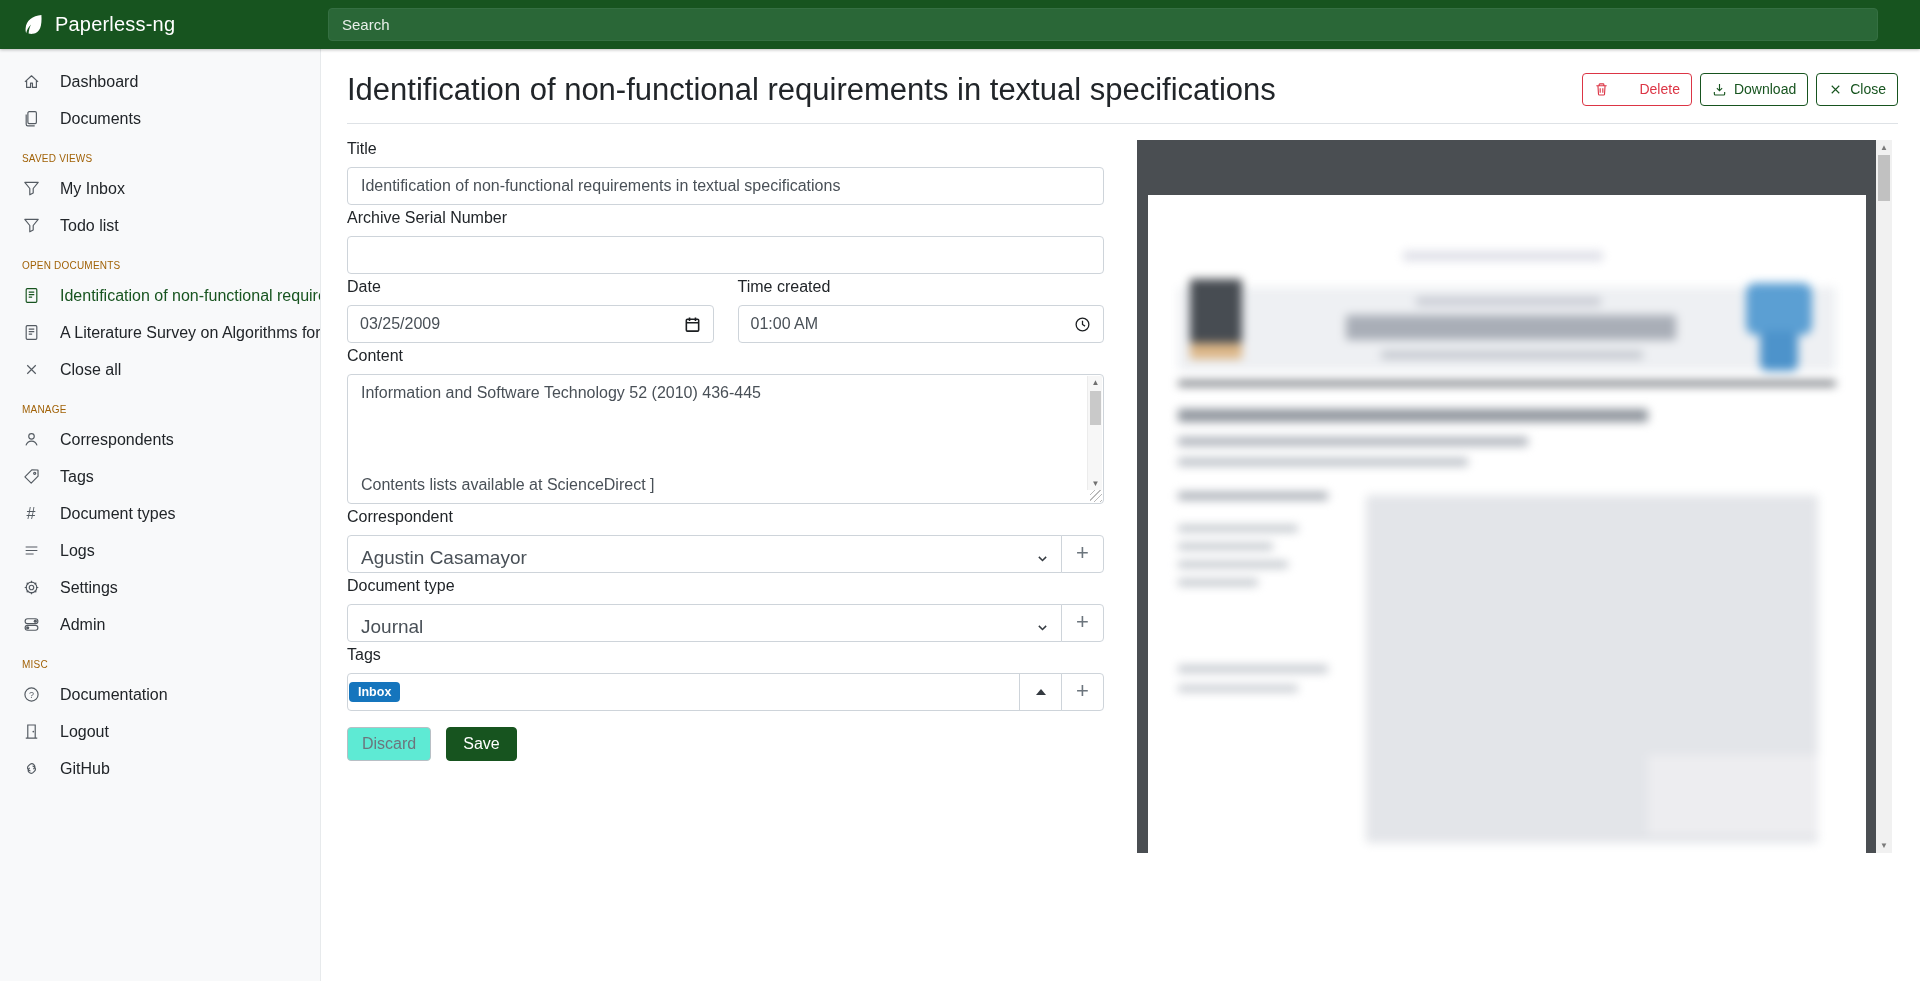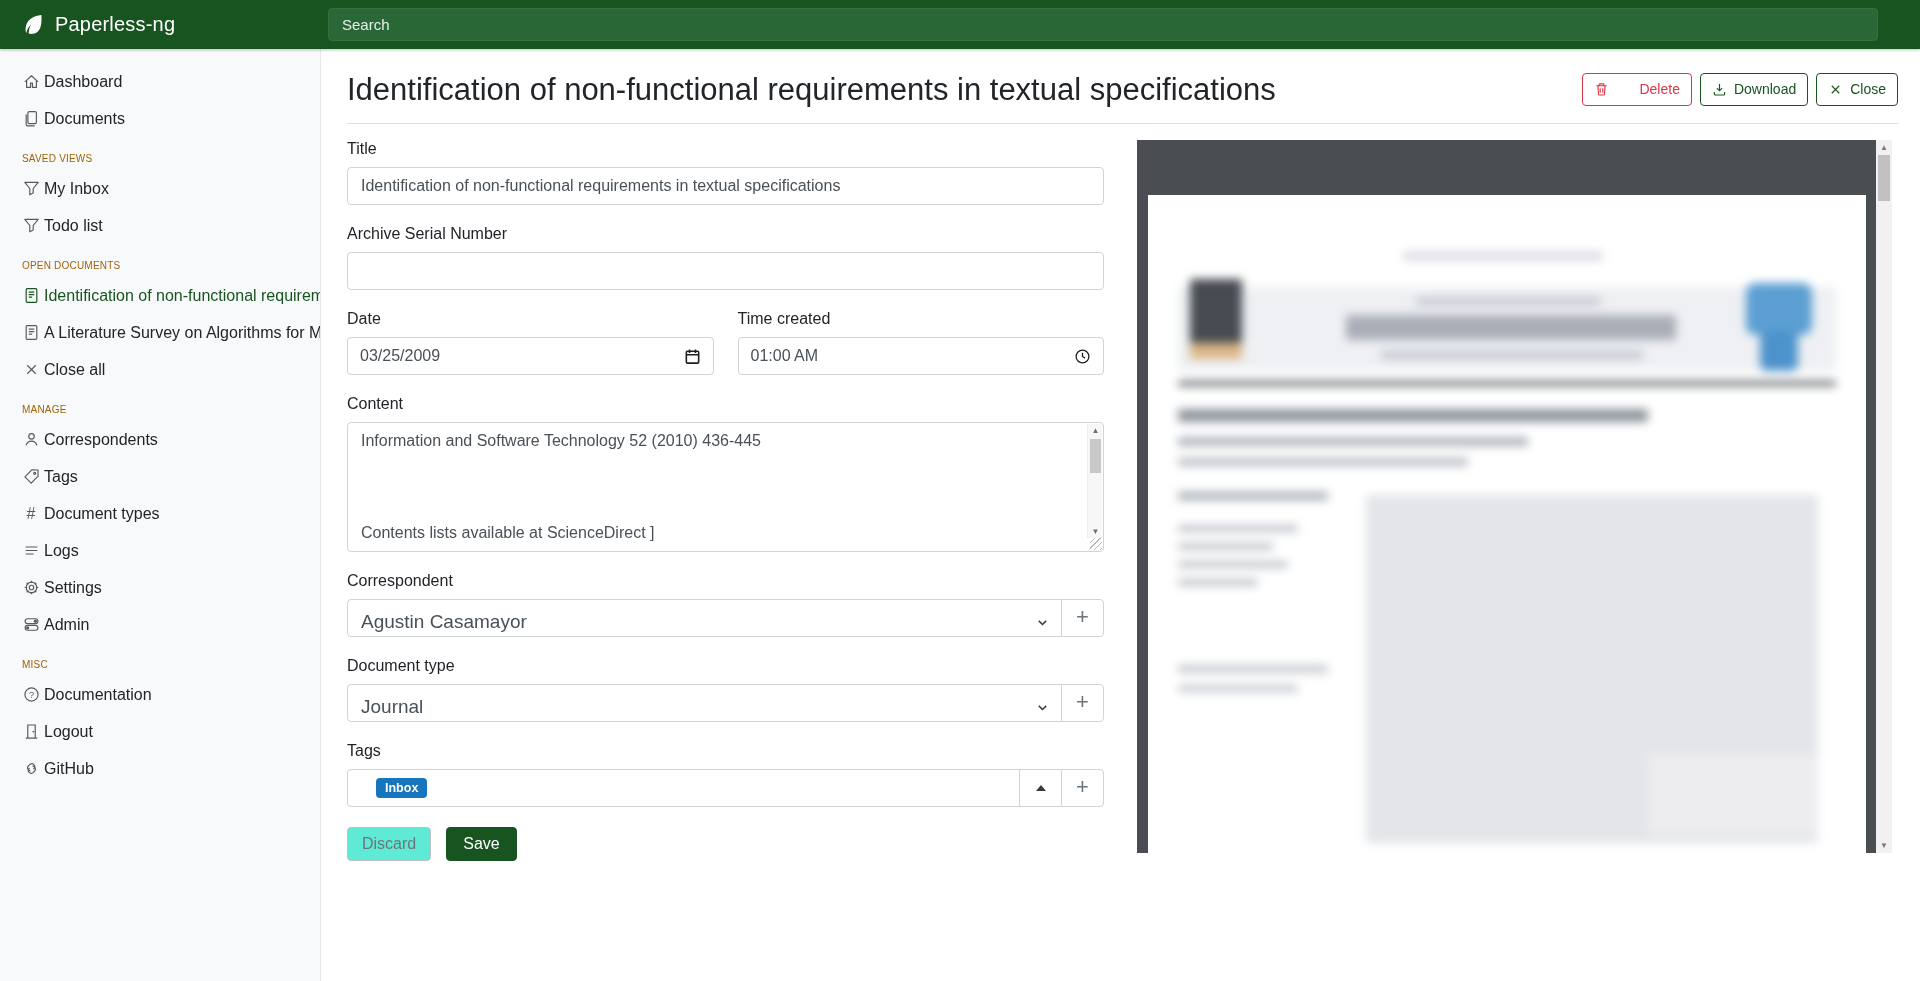--- a/index.html
+++ b/index.html
@@ -15,21 +15,21 @@
   .search-wrap { flex:1; padding:0 42px 0 7px; }
   .search-input { width:100%; height:33px; background:#2a6737; border:1px solid #356f42;
                   border-radius:4px; color:#fff; font-size:15px; padding:0 13px;
                   font-family:"Liberation Sans", sans-serif; }
   .search-input::placeholder { color:#e8efe9; opacity:1; }
 
   
   .sidebar { position:absolute; left:0; top:49px; width:321px; height:932px;
              background:#f8f9fa; border-right:1px solid #e7eaec; padding-top:14px;
              box-shadow:1px 0 2px rgba(0,0,0,.04); }
-  .side-item { display:flex; align-items:center; gap:4px; height:37px;
+  .side-item { display:flex; align-items:center; gap:20px; height:37px;
                padding-left:22px; font-size:16px; color:#212529; cursor:pointer;text-align:center; }
   .side-item .ic { width:18px; height:18px; display:flex; align-items:center;
                    justify-content:center; color:#545b62; flex:none; }
   .side-header { font-size:10px; color:#a16207; padding:16px 0 6px 22px; letter-spacing:.2px; }
   .side-item.active { color:#17541f; }
   .side-item.active .ic { color:#17541f; }
   .side-item .lbl { white-space:nowrap; overflow:hidden; }
   .hash-glyph { font-size:16px; color:#545b62; line-height:1; }
 
   
@@ -41,21 +41,21 @@
   .btn { display:inline-flex; align-items:center; gap:7px; font-size:14px;
          padding:5px 11px; border-radius:4px; background:#fff; cursor:pointer;
          font-family:"Liberation Sans", sans-serif; line-height:1.45; }
   .btn-danger  { border:1px solid #dc3545; color:#dc3545;gap:30px; }
   .btn-green   { border:1px solid #17541f; color:#17541f; }
   .divider { border:none; border-top:1px solid #dee2e6; margin-top:15px; }
 
   .content-row { display:flex; gap:33px; margin-top:16px; }
   .form-col { width:757px; flex:none; }
 
-  .fg { margin-bottom:20px; }
+  .fg { margin-bottom:4px; }
   .fg label { display:block; font-size:16px; margin-bottom:9px; color:#212529; }
   .tb { width:100%; height:38px; border:1px solid #ced4da; border-radius:4px;
         font-size:16px; color:#495057; padding:0 13px;
         font-family:"Liberation Sans", sans-serif; background:#fff; }
   .row2 { display:flex; gap:24px; }
   .row2 .half { flex:1; }
   .fake-input { height:38px; border:1px solid #ced4da; border-radius:4px;
                 display:flex; align-items:center; justify-content:space-between;
                 padding:0 12px; font-size:16px; color:#495057; background:#fff; }
   .fake-input .icw { color:#1b1e21; display:flex; }
@@ -80,21 +80,21 @@
   .sel .chev { color:#343a40; display:flex; }
   .addon { width:43px; height:38px; border:1px solid #ced4da; margin-left:-1px;
            background:#fff; display:flex; align-items:center; justify-content:center;
            cursor:pointer; }
   .addon.last { border-radius:0 4px 4px 0; }
   .plus { font-size:22px; color:#6c757d; font-weight:300; line-height:1; margin-top:-2px; }
   .caret-up { width:0; height:0; border-left:5px solid transparent;
               border-right:5px solid transparent; border-bottom:6px solid #343a40; }
 
   .tags-box { flex:1; height:38px; border:1px solid #ced4da; border-radius:4px 0 0 4px;
-              display:flex; align-items:center; padding:0 28px; background:#fff; }
+              display:flex; align-items:center; padding:0 1px; background:#fff; }
   .tag-badge { background:#1575bd; color:#fff; font-size:12.5px; font-weight:bold;
                padding:4px 9px; border-radius:4px; line-height:1; cursor:pointer; }
 
   .btn-row { display:flex; gap:15px; margin-top:16px; }
   .btn-discard { font-size:16px; padding:7px 14px; border:1px solid #b8bfc5; color:#6c757d;
                  background:#5eead4; border-radius:4px; cursor:pointer;
                  font-family:"Liberation Sans", sans-serif; }
   .btn-save { font-size:16px; padding:7px 16px; border:1px solid #17541f; color:#fff;
               background:#17541f; border-radius:4px; cursor:pointer;
               font-family:"Liberation Sans", sans-serif; }

